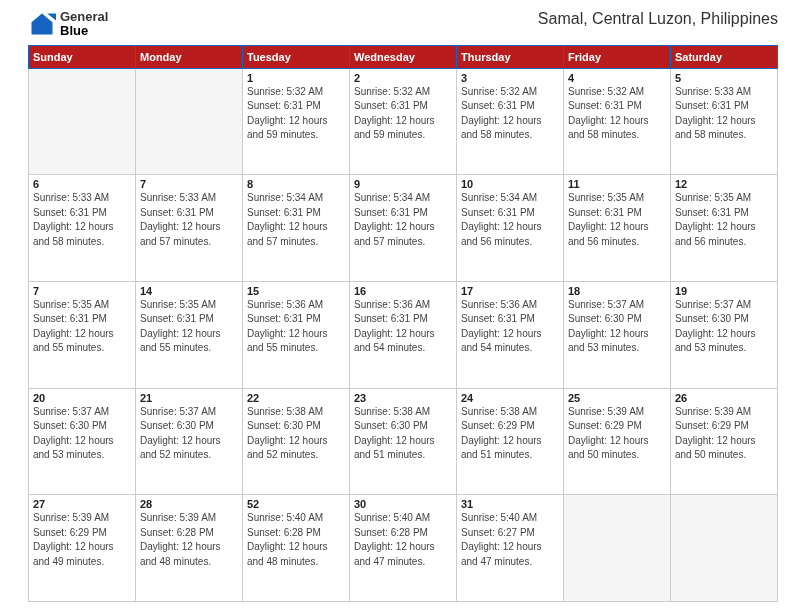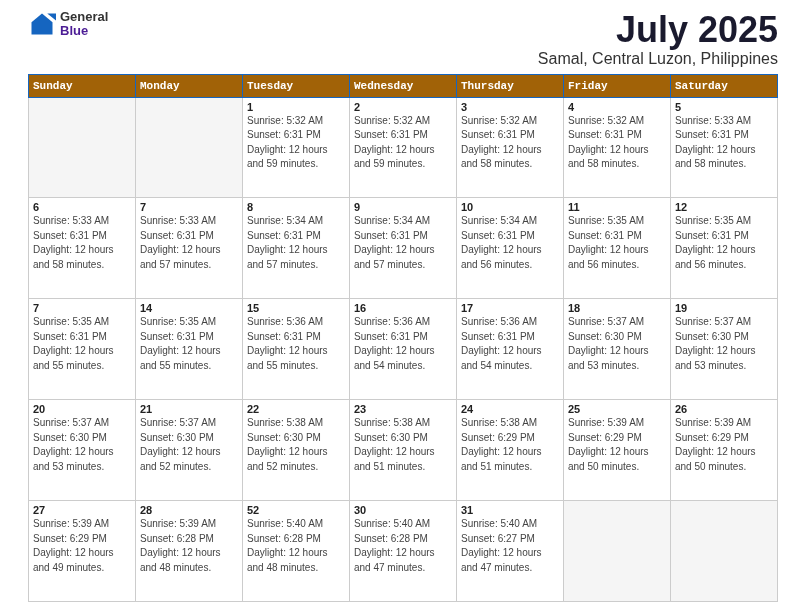--- a/index.html
+++ b/index.html
@@ -34,21 +34,21 @@
       line-height: 1.1;
     }
     .logo-general {
       font-size: 13px;
       font-weight: bold;
       color: #333;
     }
     .logo-blue {
       font-size: 13px;
       font-weight: bold;
-      color: #4c1d95;
+      color: #000000;
     }
     .logo-icon {
       width: 28px;
       height: 28px;
     }
     .title-block {
       text-align: right;
     }
     .title-month {
       font-size: 36px;
@@ -61,28 +61,27 @@
       color: #333;
     }
     .calendar {
       flex: 1;
       border: 1px solid #ccc;
       border-collapse: collapse;
       width: 100%;
       table-layout: fixed;
     }
     .calendar th {
-      background: #a16207;
+      background: #b91c1c;
       color: #fff;
       font-size: 11px;
       font-weight: bold;
       padding: 5px 4px;
       border: 1px solid #1565C0;
       text-align: left;
-      font-family: Liberation Mono, monospace;
     }
     .calendar td {
       border: 1px solid #ccc;
       vertical-align: top;
       padding: 3px 4px;
       font-size: 8.5px;
       color: #333;
       background: #fff;
       height: 80px;
     }
@@ -111,21 +110,20 @@
       <svg class="logo-icon" viewBox="0 0 32 32">
         <polygon points="16,4 28,14 28,28 4,28 4,14" fill="#1565C0"></polygon>
         <polygon points="22,4 32,12 32,4" fill="#1565C0"></polygon>
       </svg>
       <div class="logo-text">
         <span class="logo-general">General</span>
         <span class="logo-blue">Blue</span>
       </div>
     </div>
     <div class="title-block">
-      <div class="title-month">July 2025</div>
       <div class="title-location">Samal, Central Luzon, Philippines</div>
     </div>
   </div>
 
   <table class="calendar">
     <thead>
       <tr>
         <th>Sunday</th>
         <th>Monday</th>
         <th>Tuesday</th>

